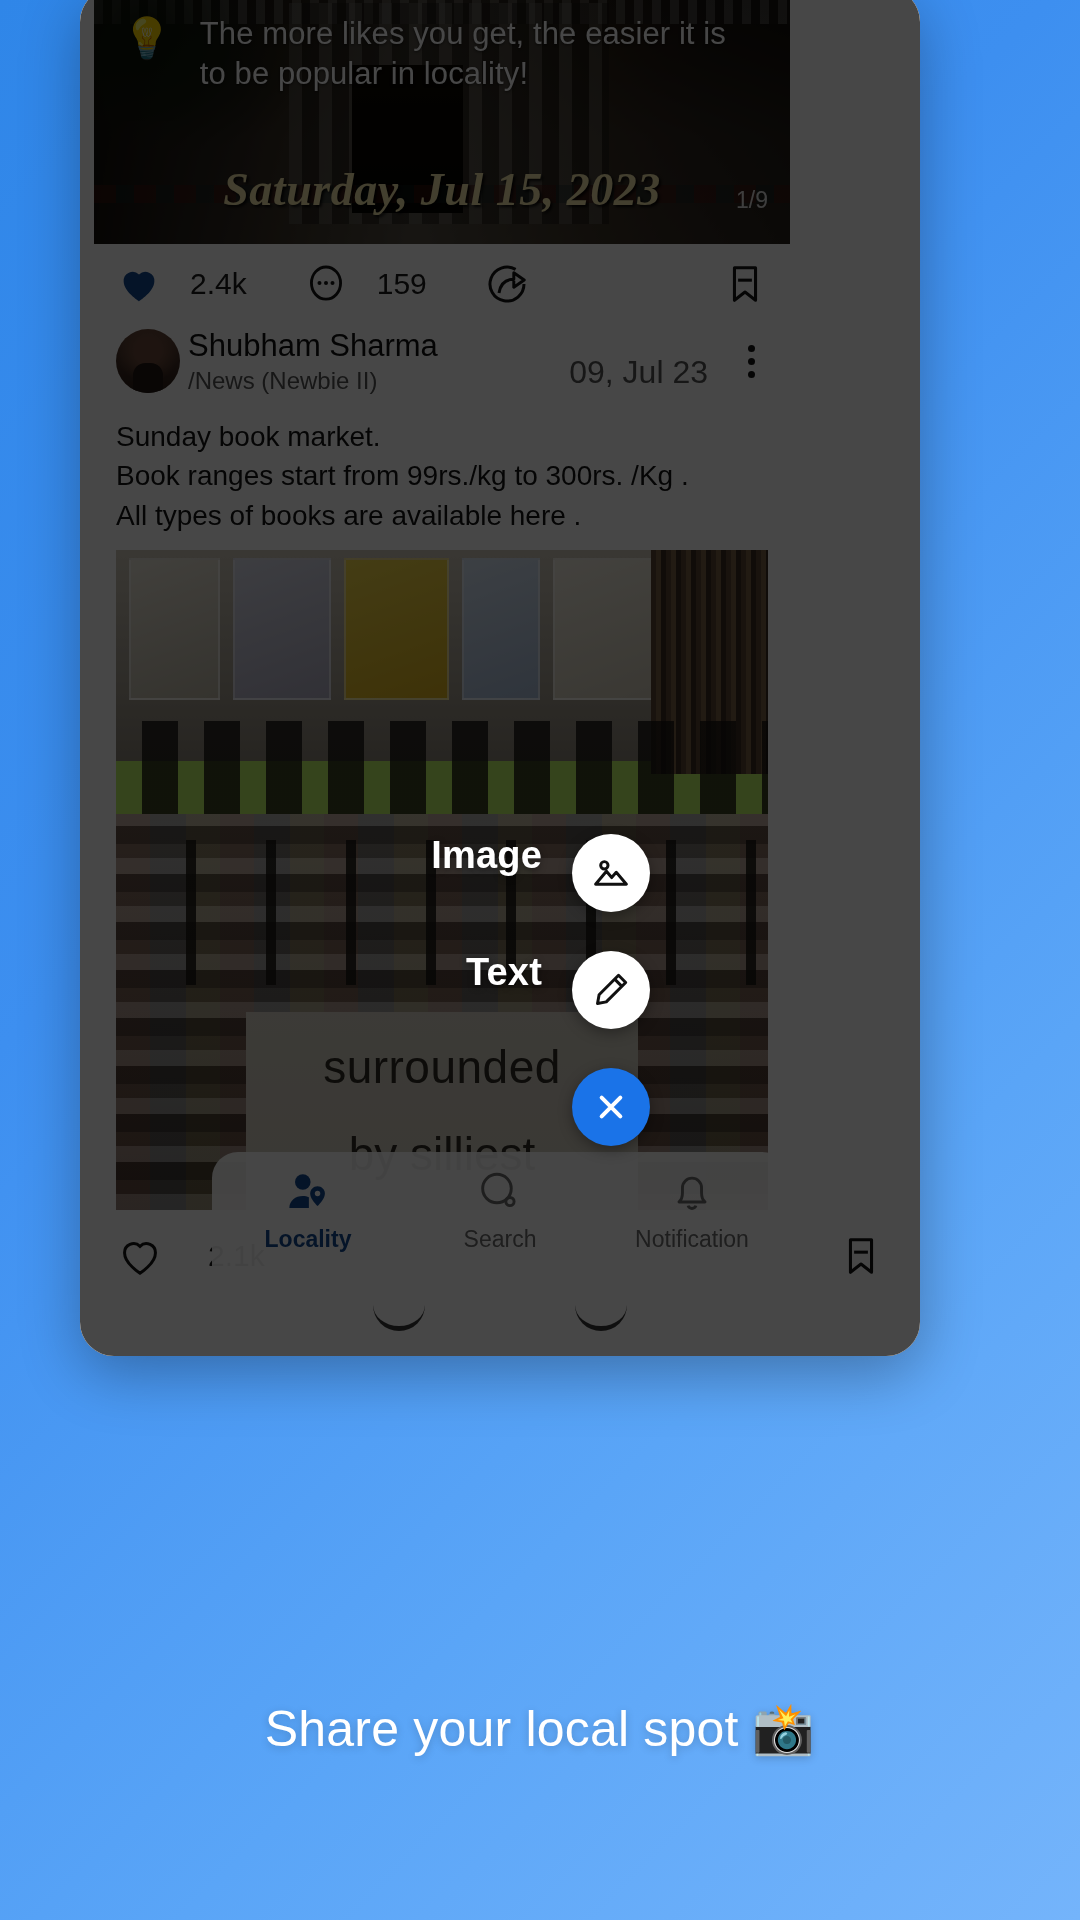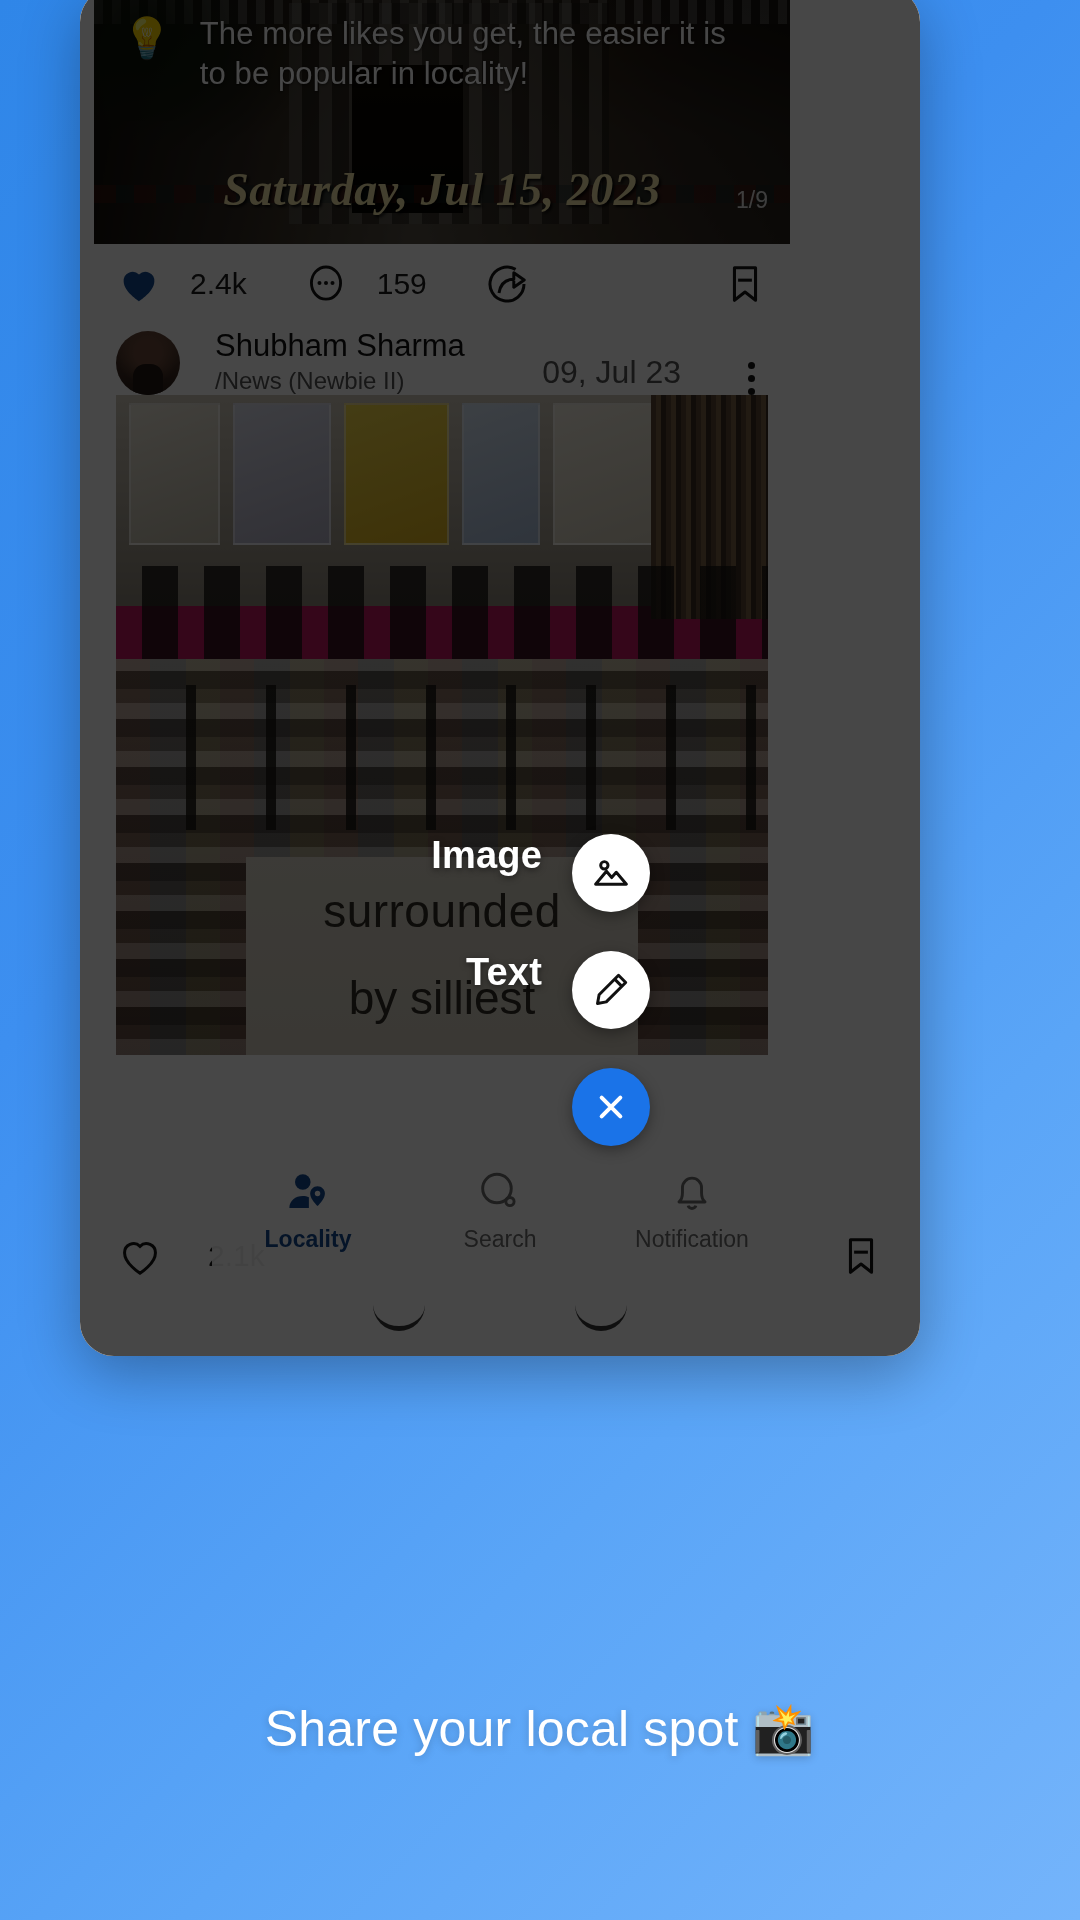--- a/index.html
+++ b/index.html
@@ -120,21 +120,21 @@
     display: flex; align-items: center; padding: 0 22px;
     gap: 0;
   }
   .act { display: flex; align-items: center; gap: 28px; }
   .act + .act { margin-left: 56px; }
   .act-count { font-size: 30px; color: #1a1a1a; }
   .spacer { flex: 1 1 auto; }
 
   
   .post2 { position: absolute; left: 14px; top: 334px; width: 696px; }
-  .userrow { display:flex; align-items:flex-end; padding: 6px 22px 0 22px; gap: 35px; }
+  .userrow { display:flex; align-items:center; padding: 6px 22px 0 22px; gap: 8px; }
   .avatar {
     width: 64px; height: 64px; border-radius: 50%;
     background:
       radial-gradient(circle at 50% 34%, #6b4a3a 0 26%, rgba(107,74,58,0) 60%),
       linear-gradient(180deg,#5b4034 0%, #2c1d17 100%);
     flex: 0 0 auto; overflow:hidden; position: relative;
   }
   .avatar::after{
     content:""; position:absolute; left:26%; top:52%; width:48%; height:48%;
     border-radius: 40% 40% 0 0; background: #221713;
@@ -148,21 +148,21 @@
 
   .body-text {
     padding: 22px 22px 14px 22px;
     font-size: 28px; line-height: 1.42; color: #141414;
     white-space: pre-line;
   }
 
   
   .photo {
     position: relative; margin: 0 22px; height: 660px;
-    overflow: hidden; background:#be185d;
+    overflow: hidden; background:#bef264;
   }
   .bm-wall {
     position:absolute; left:0; right:0; top:0; height: 32%;
     background: linear-gradient(180deg,#c9c2b4 0%, #9a9party 0%, #8b8477 100%);
     background: linear-gradient(180deg,#cdc6b8 0%, #8b8477 100%);
   }
   .bm-posters { position:absolute; left:0; right:0; top:0; height:30%; }
   .bm-posters span{
     position:absolute; top:4%; height: 72%;
     border:2px solid rgba(255,255,255,.5);
@@ -347,20 +347,23 @@
             <div class="usub">/News (Newbie II)</div>
           </div>
           <div class="udate">09, Jul 23</div>
           <div class="kebab">
             <i></i>
             <i></i>
             <i></i>
           </div>
         </div>
 
+        <div class="body-text">Sunday book market.
+Book ranges start from 99rs./kg to 300rs. /Kg .
+All types of books are available here .</div>
 
         <div class="photo">
           <div class="bm-wall"></div>
           <div class="bm-posters">
             <span class="p1"></span>
             <span class="p2"></span>
             <span class="p3"></span>
             <span class="p4"></span>
             <span class="p5"></span>
             <span class="p6"></span>

